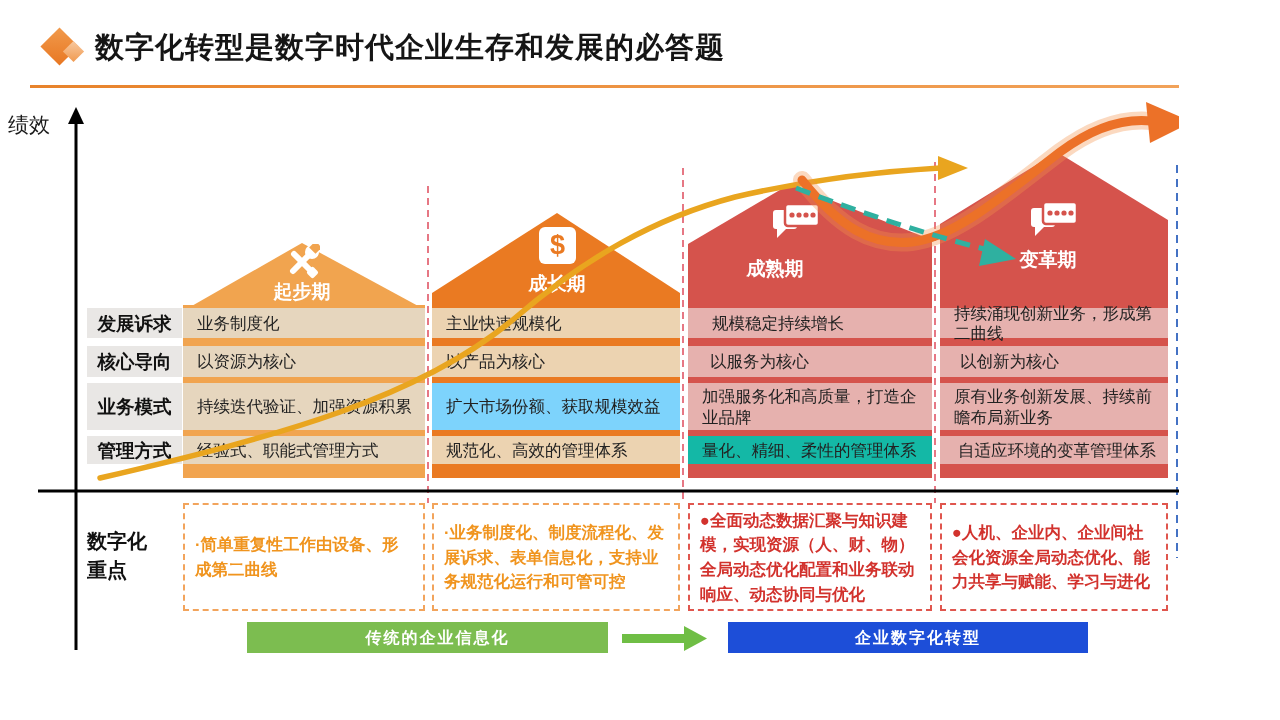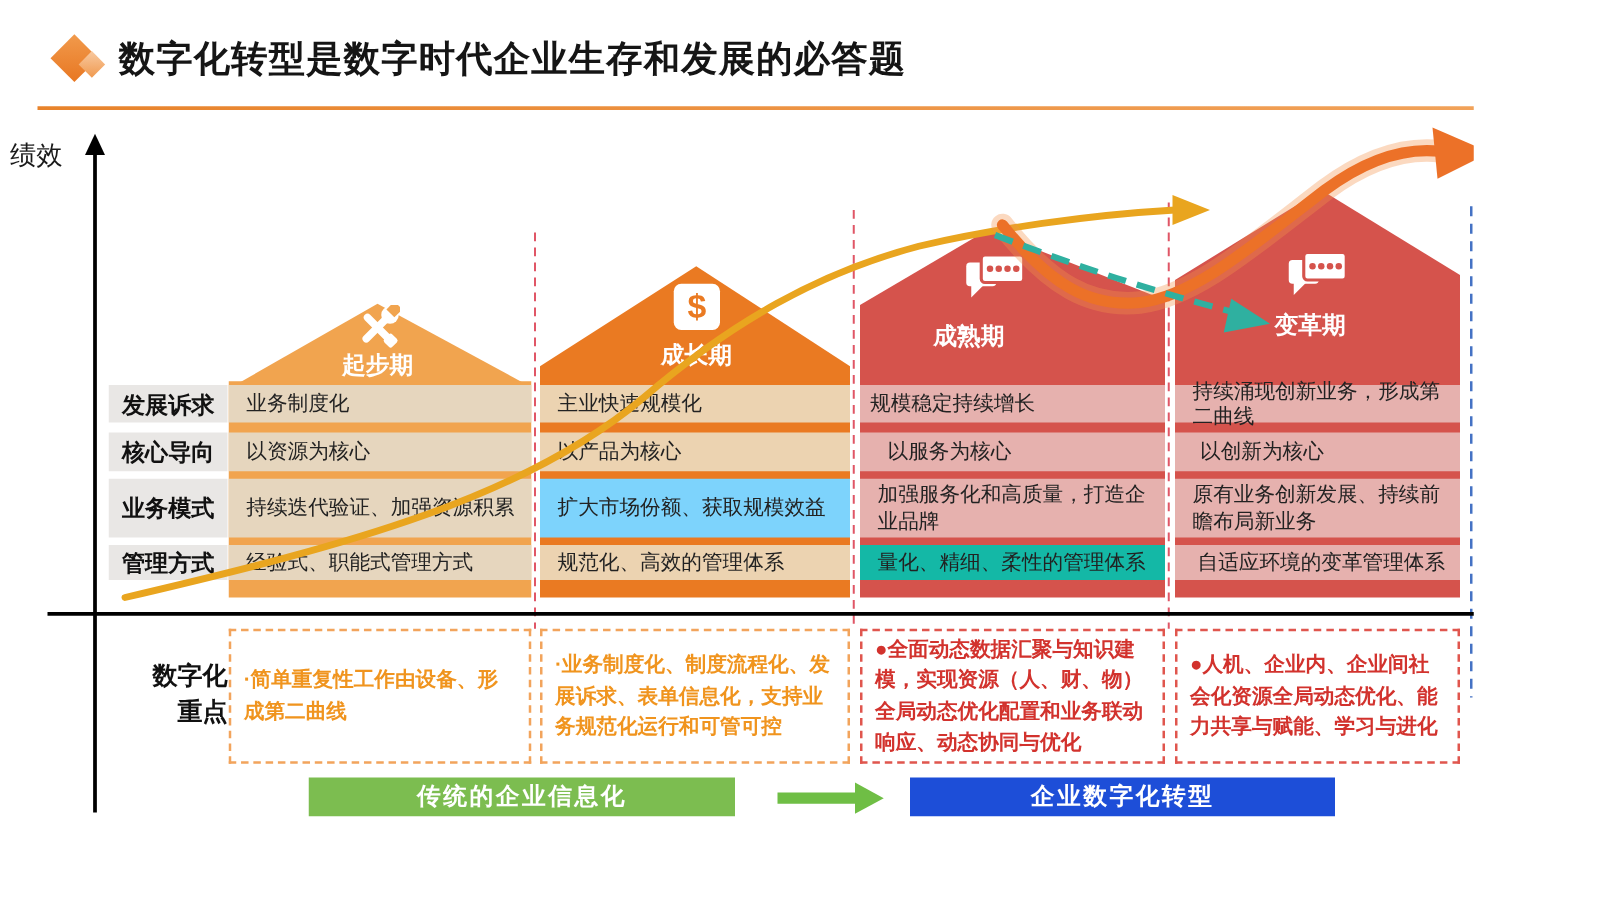--- a/index.html
+++ b/index.html
@@ -20,29 +20,29 @@
   .cell{position:absolute;left:0;right:0;display:flex;align-items:center;
         font-size:16.5px;color:#222;line-height:1.22;padding:0 8px 0 14px;box-sizing:border-box;}
   .r1{top:3px;height:30px}.r2{top:41px;height:31px}.r3{top:78px;height:47px}.r4{top:131px;height:28px}
   .rowlab{position:absolute;left:87px;width:95px;background:#E9E7E5;display:flex;align-items:center;justify-content:center;
           font-size:18.5px;font-weight:bold;color:#111;}
   .stage-name{position:absolute;width:120px;text-align:center;color:#fff;font-size:19px;font-weight:bold;}
   .stage-icon{position:absolute;}
   .dollar-box{position:absolute;width:37px;height:37px;background:#fff;border-radius:6px;display:flex;
               align-items:center;justify-content:center;font-size:27px;font-weight:bold;color:#EA7A22;}
   
-  .focus-label{position:absolute;left:87px;width:95px;top:527px;text-align:right;
+  .focus-label{position:absolute;left:87px;width:95px;top:527px;text-align:left;
                font-size:20px;font-weight:bold;color:#111;line-height:29px;}
   .fbox{position:absolute;top:503px;height:108px;box-sizing:border-box;display:flex;align-items:center;
         font-weight:bold;font-size:16.5px;line-height:1.5;padding:6px 10px;}
   .fbox.orange{border:2px dashed #F2A45C;color:#F0941E;}
   .fbox.red{border:2px dashed #E0564E;color:#D2322D;}
   
   .bar{position:absolute;top:622px;height:31px;line-height:31px;text-align:center;color:#fff;
-       font-size:19px;font-weight:bold;letter-spacing:2px;}
+       font-size:16px;font-weight:bold;letter-spacing:2px;padding-left:20px;}
   .bar.green{left:247px;width:341px;background:#7CBD50;}
   .bar.red{left:728px;width:340px;background:#1d4ed8;}
 </style>
 </head>
 <body>
 
 <div id="slide">
 
   <span class="diamond d1"></span>
   <span class="diamond d2"></span>
@@ -73,21 +73,21 @@
   </div>
 
   <div class="block" style="left:432px;width:248px;background:#EA7A22">
     <div class="cell r1" style="background:#ECD3B1">主业快速规模化</div>
     <div class="cell r2" style="background:#ECD3B1">以产品为核心</div>
     <div class="cell r3" style="background:#7dd3fc">扩大市场份额、获取规模效益</div>
     <div class="cell r4" style="background:#ECD3B1">规范化、高效的管理体系</div>
   </div>
 
   <div class="block" style="left:688px;width:244px;background:#D5534C">
-    <div class="cell r1" style="background:#E6B1AE;padding-left:8px">规模稳定持续增长</div>
+    <div class="cell r1" style="background:#E6B1AE;padding-left:24px">规模稳定持续增长</div>
     <div class="cell r2" style="background:#E6B1AE;padding-left:22px">以服务为核心</div>
     <div class="cell r3" style="background:#E6B1AE">加强服务化和高质量，打造企业品牌</div>
     <div class="cell r4" style="background:#14b8a6">量化、精细、柔性的管理体系</div>
   </div>
 
   <div class="block" style="left:940px;width:228px;background:#D5534C">
     <div class="cell r1" style="background:#E6B1AE">持续涌现创新业务，形成第二曲线</div>
     <div class="cell r2" style="background:#E6B1AE;padding-left:20px">以创新为核心</div>
     <div class="cell r3" style="background:#E6B1AE">原有业务创新发展、持续前瞻布局新业务</div>
     <div class="cell r4" style="background:#E6B1AE;padding-left:18px">自适应环境的变革管理体系</div>

